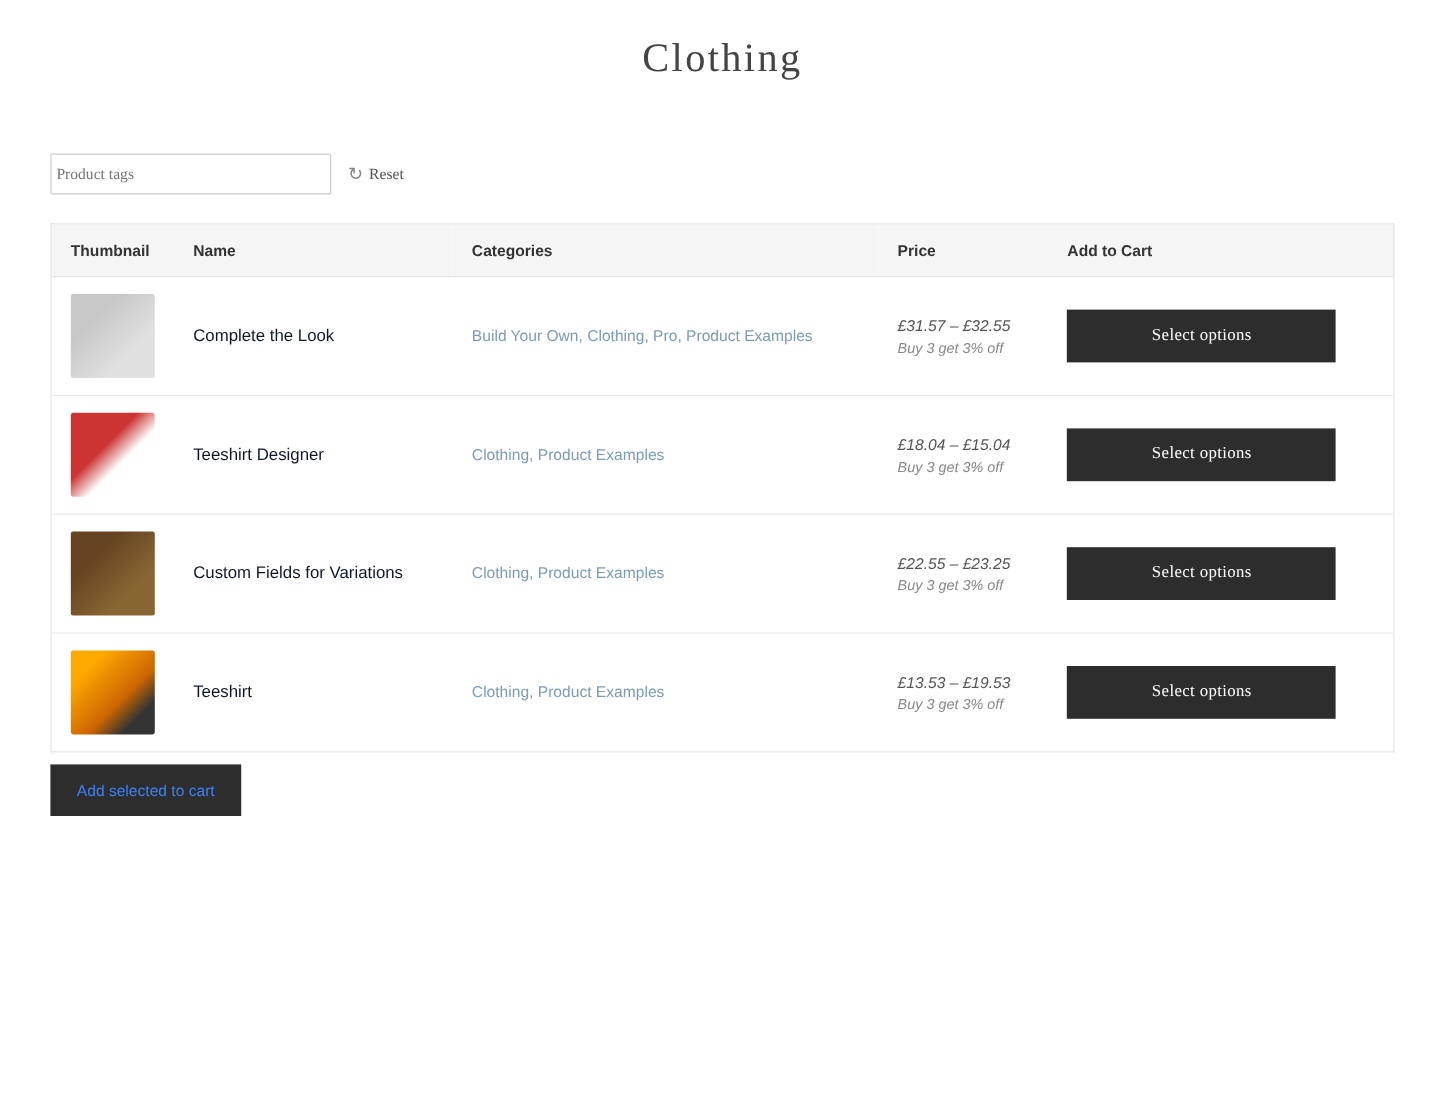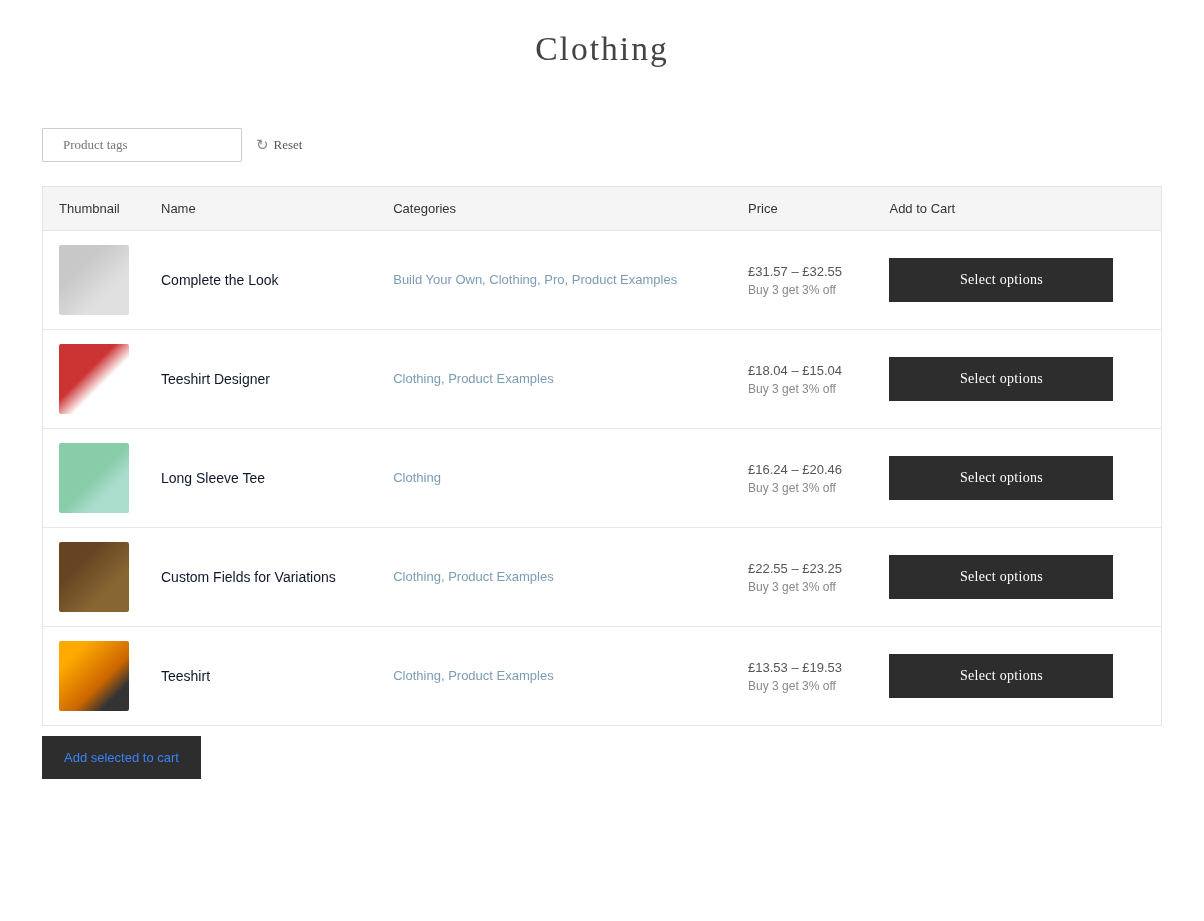--- a/index.html
+++ b/index.html
@@ -23,24 +23,24 @@
     .filter-bar {
       display: flex;
       align-items: center;
       gap: 14px;
       margin-bottom: 24px;
     }
 
     .filter-input {
       border: 1px solid #ccc;
       border-radius: 1px;
-      padding: 8px 20px;
+      padding: 8px 4px;
       font-size: 13px;
       color: #aaa;
-      width: 200px;
+      width: 234px;
       outline: none;
       font-family: inherit;
     }
 
     .reset-btn {
       display: flex;
       align-items: center;
       gap: 5px;
       color: #555;
       font-size: 13px;
@@ -62,21 +62,21 @@
     }
 
     .product-table thead tr {
       background: #f5f5f5;
     }
 
     .product-table th {
       padding: 14px 16px;
       text-align: left;
       font-size: 13px;
-      font-weight: 400;
+      font-weight: 700;
       color: #333;
       border-bottom: 1px solid #e5e5e5;
       font-family: Arial, sans-serif;
     }
 
     .product-table td {
       padding: 14px 16px;
       vertical-align: middle;
       border-bottom: 1px solid #e8e8e8;
     }
@@ -99,20 +99,21 @@
       color: #7b9cb5;
       font-size: 13px;
       font-family: Arial, sans-serif;
       text-align: right;
     }
 
     .price-cell {
       font-family: Arial, sans-serif;
       font-size: 13px;
       color: #555;
+      font-style: italic;
     }
 
     .price-range {
       color: #555;
       margin-bottom: 4px;
     }
 
     .price-promo {
       color: #888;
       font-size: 12px;
@@ -201,32 +202,20 @@
           <td><span class="product-name">Teeshirt Designer</span></td>
           <td><span class="product-cats">Clothing, Product Examples</span></td>
           <td class="price-cell">
             <div class="price-range">£18.04 – £15.04</div>
             <div class="price-promo">Buy 3 get 3% off</div>
           </td>
           <td><button class="select-btn">Select options</button></td>
         </tr>
         <tr>
           <td class="thumb-cell">
-            <div class="thumb-figure thumb-3"></div>
-          </td>
-          <td><span class="product-name">Long Sleeve Tee</span></td>
-          <td><span class="product-cats">Clothing</span></td>
-          <td class="price-cell">
-            <div class="price-range">£16.24 – £20.46</div>
-            <div class="price-promo">Buy 3 get 3% off</div>
-          </td>
-          <td><button class="select-btn">Select options</button></td>
-        </tr>
-        <tr>
-          <td class="thumb-cell">
             <div class="thumb-figure thumb-4"></div>
           </td>
           <td><span class="product-name">Custom Fields for Variations</span></td>
           <td><span class="product-cats">Clothing, Product Examples</span></td>
           <td class="price-cell">
             <div class="price-range">£22.55 – £23.25</div>
             <div class="price-promo">Buy 3 get 3% off</div>
           </td>
           <td><button class="select-btn">Select options</button></td>
         </tr>

